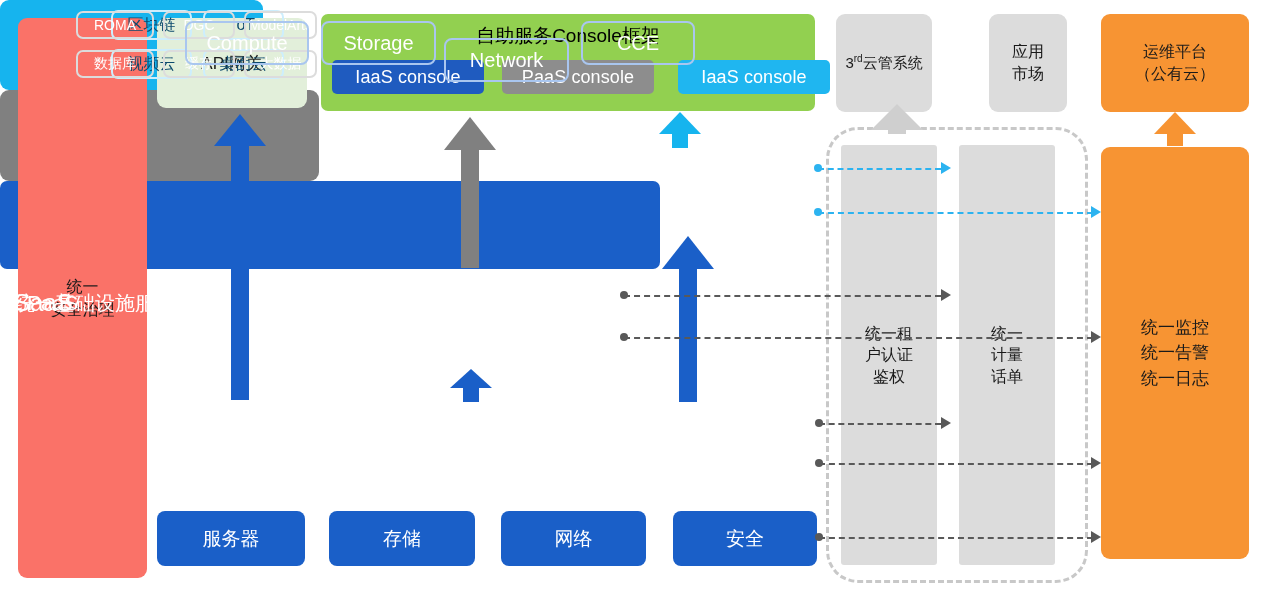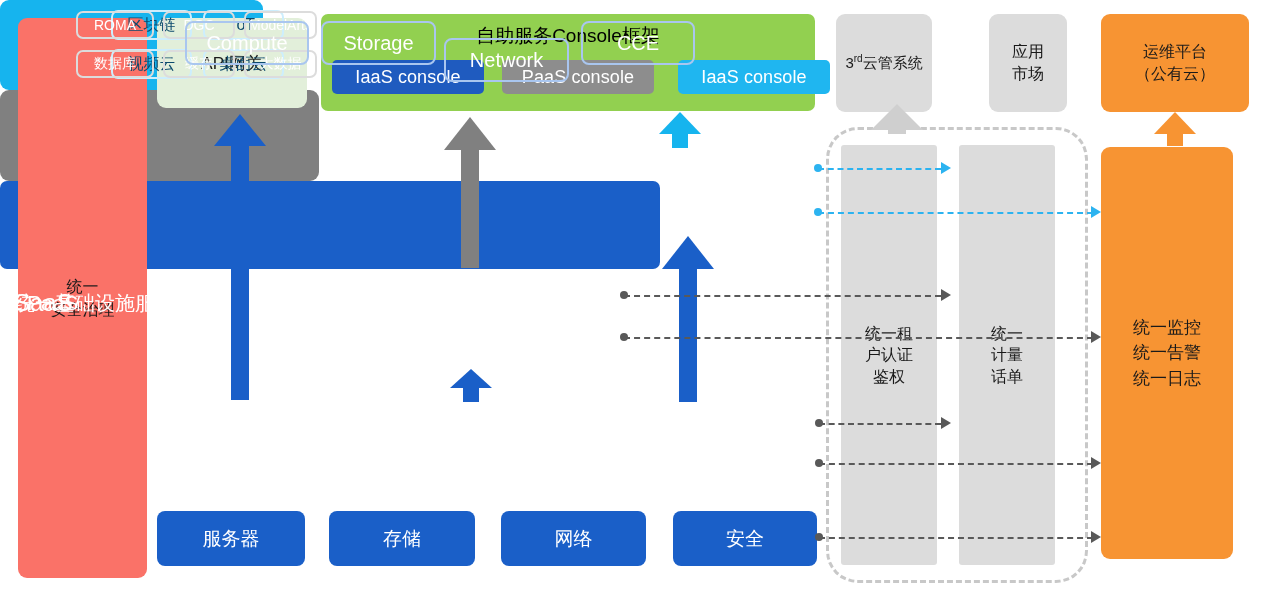--- a/index.html
+++ b/index.html
@@ -59,21 +59,21 @@
     left:989px;top:14px;width:78px;height:98px;
     background:#dcdcdc;border-radius:9px;color:#1a1a1a;font-size:16px;line-height:1.35;
   }
 
   
   #ops-header{
     left:1101px;top:14px;width:148px;height:98px;
     background:#f79433;border-radius:9px;color:#1a1a1a;font-size:16px;line-height:1.4;
   }
   #ops-body{
-    left:1101px;top:147px;width:132px;height:412px;
+    left:1101px;top:147px;width:148px;height:412px;
     background:#f79433;border-radius:9px;color:#1a1a1a;font-size:17px;line-height:1.5;
   }
 
   
   #saas-block{
     left:553px;top:146px;width:263px;height:90px;
     background:#16b4ee;border-radius:9px;display:block;
   }
   #saas-block .blk-label{
     position:absolute;left:14px;top:50%;transform:translateY(-50%);

